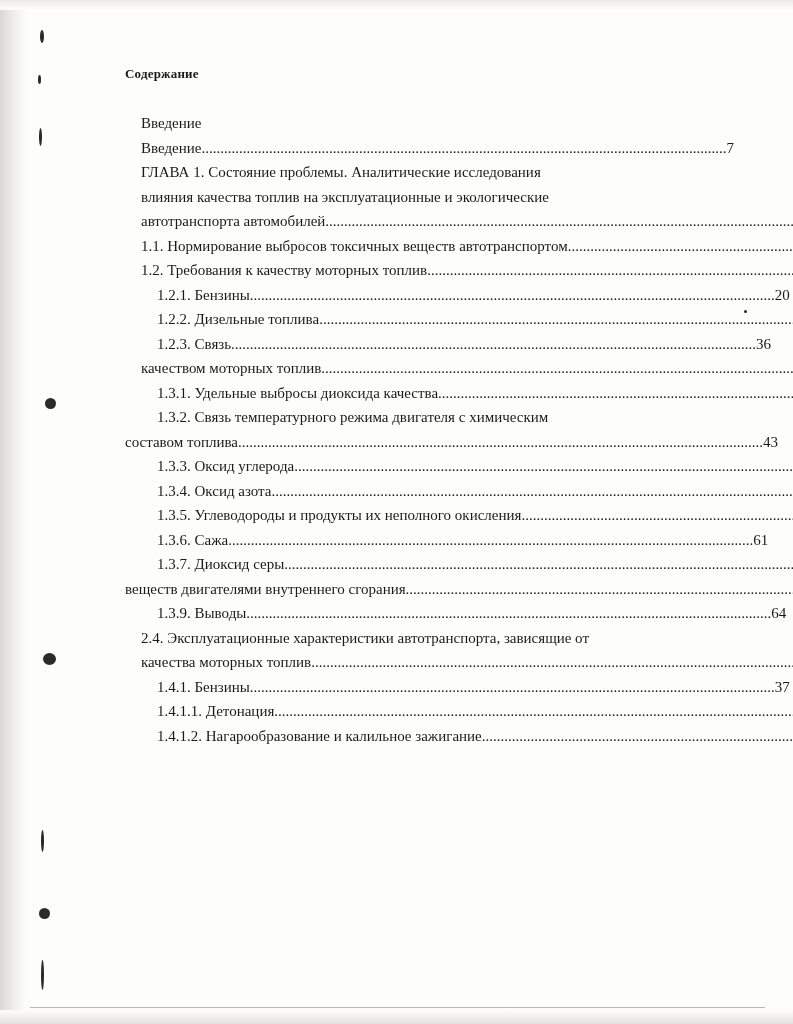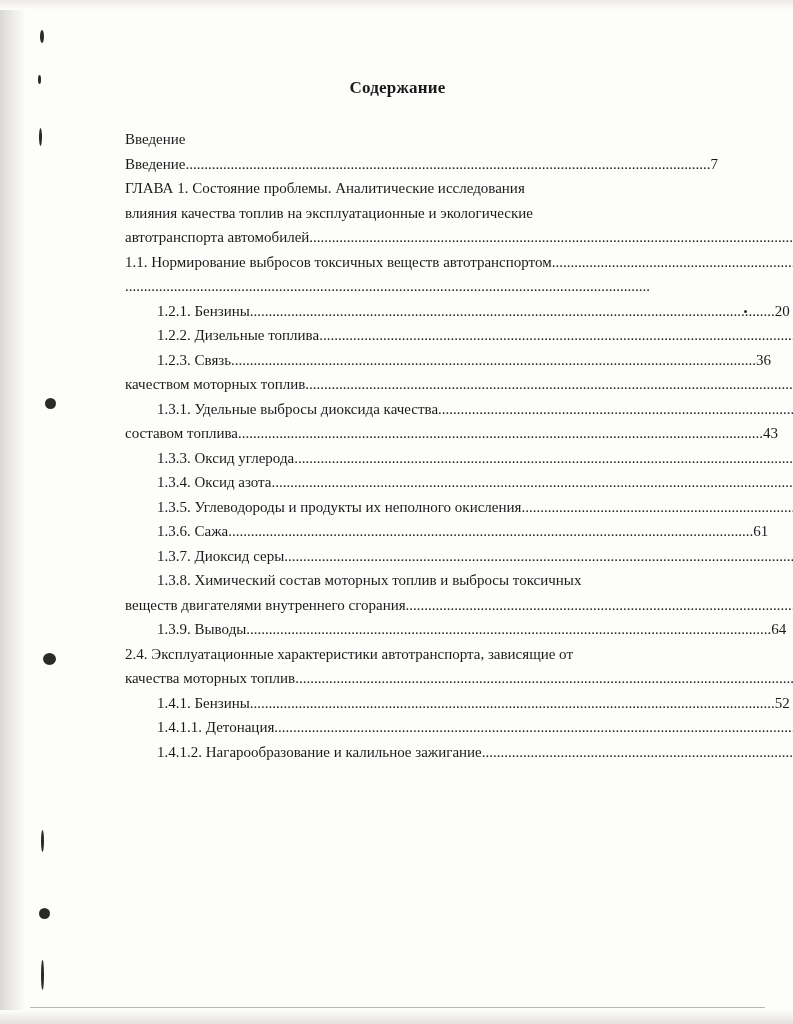--- a/index.html
+++ b/index.html
@@ -53,46 +53,45 @@
     background: #2a2a28;
     border-radius: 50%;
   }
   .content {
     position: absolute;
     left: 125px;
     top: 62px;
     width: 545px;
   }
   .doc-title {
-    text-align: center;
     font-weight: bold;
-    font-size: 17px;
+    font-size: 13px;
     letter-spacing: 0.2px;
-    margin: 16px 0 34px 0;
+    margin: 4px 0 34px 0;
   }
   .toc {
     font-size: 15px;
     line-height: 1.0;
   }
   
   .toc-block {
     margin-bottom: 9.5px;
   }
   .toc-block .line {
     display: block;
     margin-bottom: 9.5px;
   }
   .toc-block .last-line {
     display: flex;
     align-items: baseline;
     width: 100%;
     white-space: nowrap;
     margin-bottom: 0;
   }
-  .lvl-1 { margin-left: 0; }
+  .lvl-1 { margin-left: 16px; }
   .lvl-2 { margin-left: 32px; }
   .bold { font-weight: normal; }
 </style>
 </head>
 <body>
 
 <div class="page">
   <div class="scan-gutter"></div>
   <div class="scan-edge-top"></div>
   <div class="scan-edge-bottom"></div>
@@ -129,20 +128,21 @@
           </div>
         </div>
         <div class="toc-block lvl-1">
           <div class="last-line">
             <span class="label">1.1. Нормирование выбросов токсичных веществ автотранспортом</span>
             <span class="leader"> ............................................................................................................................................</span>
           </div>
         </div>
         <div class="toc-block lvl-1">
           <div class="last-line">
+            <span class="label">1.2. Требования к качеству моторных топлив</span>
             <span class="leader"> ............................................................................................................................................</span>
           </div>
         </div>
         <div class="toc-block lvl-2">
           <div class="last-line">
             <span class="label">1.2.1. Бензины</span>
             <span class="leader"> ............................................................................................................................................</span>
             <span class="page-num">20</span>
           </div>
         </div>
@@ -165,20 +165,21 @@
             <span class="leader"> ............................................................................................................................................</span>
           </div>
         </div>
         <div class="toc-block lvl-2">
           <div class="last-line">
             <span class="label">1.3.1. Удельные выбросы диоксида качества</span>
             <span class="leader"> ............................................................................................................................................</span>
           </div>
         </div>
         <div class="toc-block lvl-2">
+          <span class="line">1.3.2. Связь температурного режима двигателя с химическим</span>
           <div class="last-line" style="margin-left: -32px;">
             <span class="label">составом топлива</span>
             <span class="leader"> ............................................................................................................................................</span>
             <span class="page-num">43</span>
           </div>
         </div>
         <div class="toc-block lvl-2">
           <div class="last-line">
             <span class="label">1.3.3. Оксид углерода</span>
             <span class="leader"> ............................................................................................................................................</span>
@@ -203,21 +204,20 @@
             <span class="page-num">61</span>
           </div>
         </div>
         <div class="toc-block lvl-2">
           <div class="last-line">
             <span class="label">1.3.7. Диоксид серы</span>
             <span class="leader"> ............................................................................................................................................</span>
           </div>
         </div>
         <div class="toc-block lvl-2">
-          <span class="line">1.3.8. Химический состав моторных топлив и выбросы токсичных</span>
           <div class="last-line" style="margin-left: -32px;">
             <span class="label">веществ двигателями внутреннего сгорания</span>
             <span class="leader"> ............................................................................................................................................</span>
           </div>
         </div>
         <div class="toc-block lvl-2">
           <div class="last-line">
             <span class="label">1.3.9. Выводы</span>
             <span class="leader"> ............................................................................................................................................</span>
             <span class="page-num">64</span>
@@ -227,21 +227,21 @@
           <span class="line">2.4. Эксплуатационные характеристики автотранспорта, зависящие от</span>
           <div class="last-line">
             <span class="label">качества моторных топлив</span>
             <span class="leader"> ............................................................................................................................................</span>
           </div>
         </div>
         <div class="toc-block lvl-2">
           <div class="last-line">
             <span class="label">1.4.1. Бензины</span>
             <span class="leader"> ............................................................................................................................................</span>
-            <span class="page-num">52</span>
+            <span class="page-num">37</span>
           </div>
         </div>
         <div class="toc-block lvl-2">
           <div class="last-line">
             <span class="label">1.4.1.1. Детонация</span>
             <span class="leader"> ............................................................................................................................................</span>
           </div>
         </div>
         <div class="toc-block lvl-2">
           <div class="last-line">

